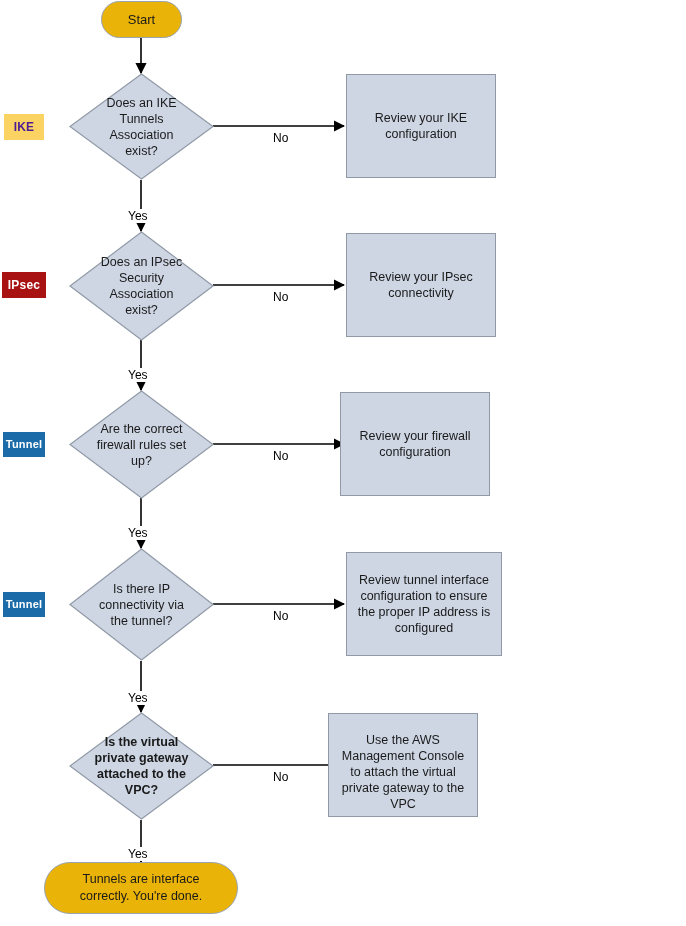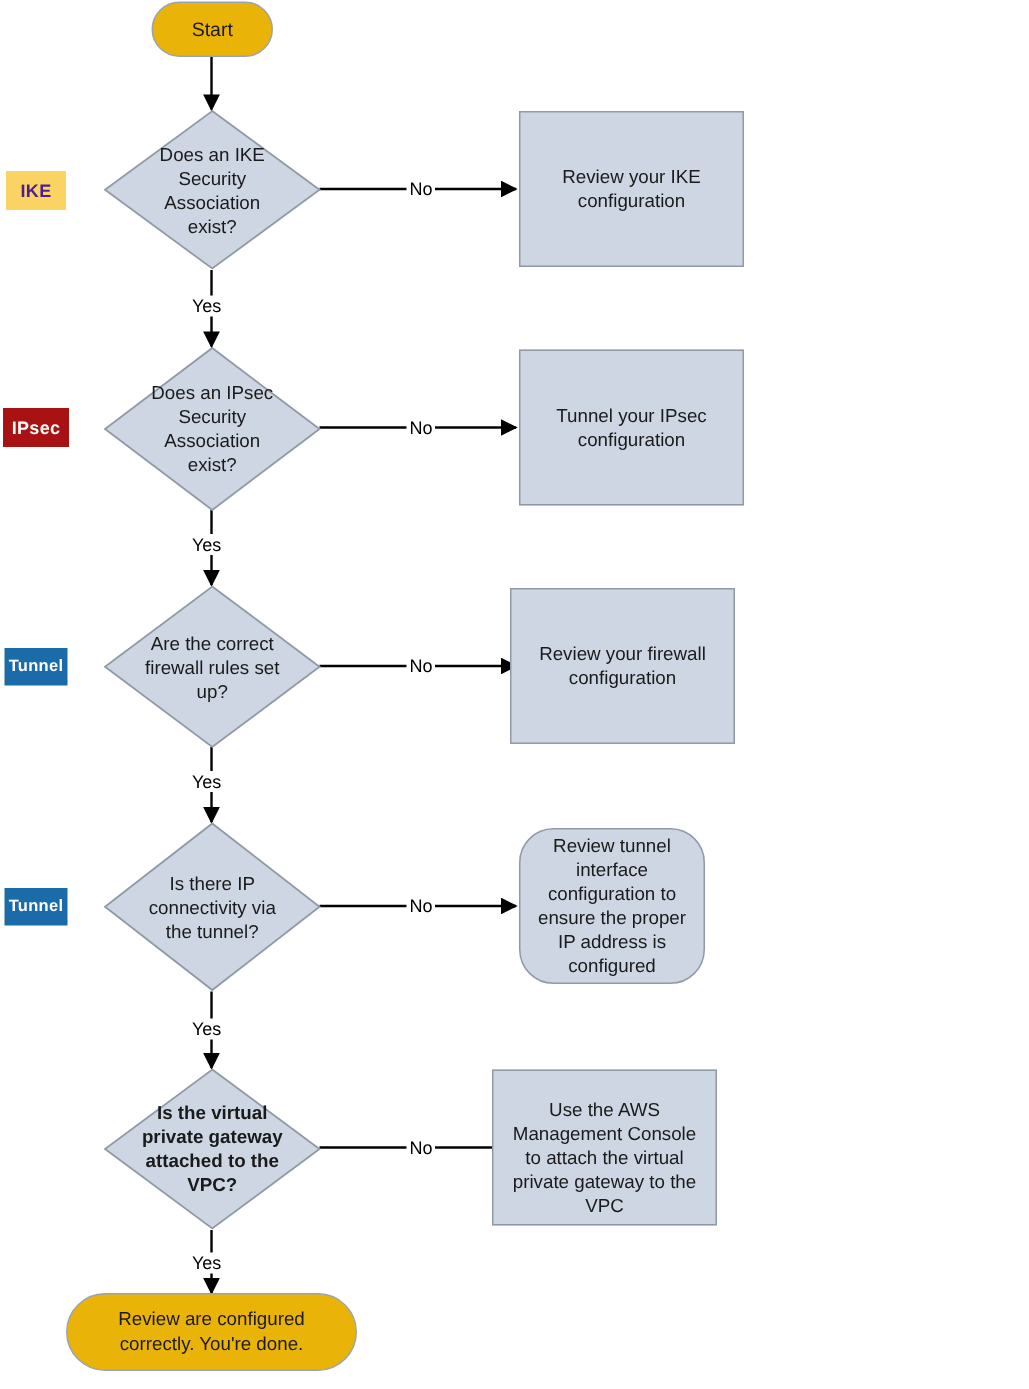--- a/index.html
+++ b/index.html
@@ -101,20 +101,21 @@
 
   
   .edge-label {
     position: absolute;
     font-size: 12px;
     line-height: 14px;
     color: #000000;
     background: #ffffff;
     padding: 0 2px;
     white-space: nowrap;
+    margin-top: 12px;
   }
 </style>
 </head>
 <body>
 
 <div id="canvas">
 
   <svg id="edges" viewBox="0 0 686 926" xmlns="http://www.w3.org/2000/svg">
     <defs>
       <marker id="arrow" viewBox="0 0 10 10" refX="9" refY="5" markerWidth="7" markerHeight="7" orient="auto-start-reverse">
@@ -160,21 +161,21 @@
   </div>
 
   <div class="terminator" style="left:101px; top:1px; width:81px; height:37px;">
     <span>Start</span>
   </div>
 
   <div class="decision" style="left:69px; top:73px; width:145px; height:107px;">
     <svg width="145" height="107" viewBox="0 0 145 107" xmlns="http://www.w3.org/2000/svg">
       <polygon points="72.5,1 144,53.5 72.5,106 1,53.5" fill="#ced6e4" stroke="#9099a6" stroke-width="1.2"></polygon>
     </svg>
-    <div class="dtext">Does an IKE Security Association exist?</div>
+    <div class="dtext">Does an IKE Tunnels Association exist?</div>
   </div>
 
   <div class="decision" style="left:69px; top:231px; width:145px; height:110px;">
     <svg width="145" height="110" viewBox="0 0 145 110" xmlns="http://www.w3.org/2000/svg">
       <polygon points="72.5,1 144,55 72.5,109 1,55" fill="#ced6e4" stroke="#9099a6" stroke-width="1.2"></polygon>
     </svg>
     <div class="dtext">Does an IPsec Security Association exist?</div>
   </div>
 
   <div class="decision" style="left:69px; top:390px; width:145px; height:109px;">
@@ -196,37 +197,37 @@
       <polygon points="72.5,1 144,54 72.5,107 1,54" fill="#ced6e4" stroke="#9099a6" stroke-width="1.2"></polygon>
     </svg>
     <div class="dtext" style="padding:0 20px;">Is the virtual private gateway attached to the VPC?</div>
   </div>
 
   <div class="process" style="left:346px; top:74px; width:150px; height:104px;">
     <span>Review your IKE configuration</span>
   </div>
 
   <div class="process" style="left:346px; top:233px; width:150px; height:104px;">
-    <span>Tunnel your IPsec configuration</span>
+    <span>Review your IPsec connectivity</span>
   </div>
 
   <div class="process" style="left:340px; top:392px; width:150px; height:104px;">
     <span>Review your firewall configuration</span>
   </div>
 
-  <div class="process" style="left:346px; top:552px; width:124px; height:104px;border-radius:23px;">
+  <div class="process" style="left:346px; top:552px; width:156px; height:104px;">
     <span>Review tunnel interface configuration to ensure the proper IP address is configured</span>
   </div>
 
   <div class="process" style="left:328px; top:713px; width:150px; height:104px;align-items:flex-end;">
     <span>Use the AWS Management Console to attach the virtual private gateway to the VPC</span>
   </div>
 
   <div class="terminator" style="left:44px; top:862px; width:194px; height:52px; font-size:12.5px; line-height:17px; padding:0 14px; border-radius:26px;">
-    <span>Review are configured correctly. You're done.</span>
+    <span>Tunnels are interface correctly. You're done.</span>
   </div>
 
   <div class="edge-label" style="left:271px; top:119px;">No</div>
   <div class="edge-label" style="left:271px; top:278px;">No</div>
   <div class="edge-label" style="left:271px; top:437px;">No</div>
   <div class="edge-label" style="left:271px; top:597px;">No</div>
   <div class="edge-label" style="left:271px; top:758px;">No</div>
 
   <div class="edge-label" style="left:126px; top:197px;">Yes</div>
   <div class="edge-label" style="left:126px; top:356px;">Yes</div>

